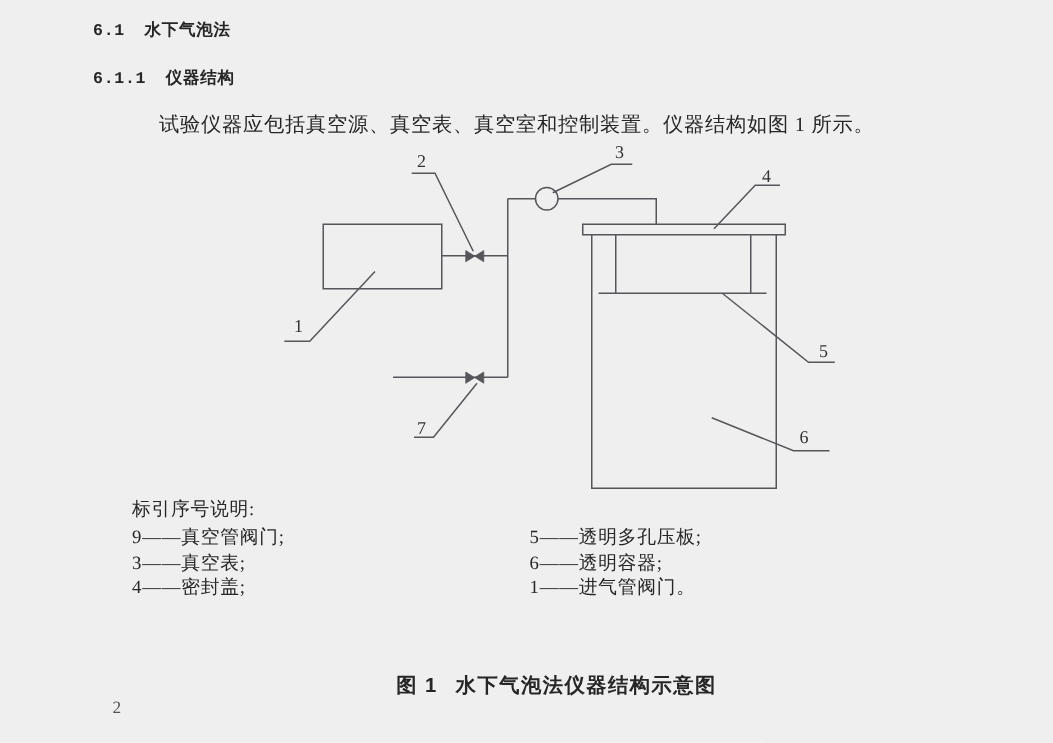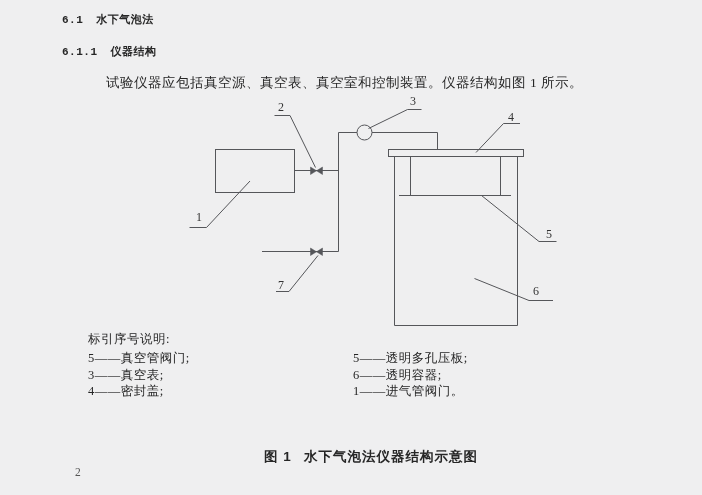--- a/index.html
+++ b/index.html
@@ -78,21 +78,21 @@
   <span class="abs callout" style="left:196px;top:211px;">1</span>
   <span class="abs callout" style="left:278px;top:101px;">2</span>
   <span class="abs callout" style="left:410px;top:95px;">3</span>
   <span class="abs callout" style="left:508px;top:111px;">4</span>
   <span class="abs callout" style="left:546px;top:228px;">5</span>
   <span class="abs callout" style="left:533px;top:285px;">6</span>
   <span class="abs callout" style="left:278px;top:279px;">7</span>
 
   <div class="abs legend-title" style="left:88px;top:331px;">标引序号说明:</div>
   <div class="abs legend-col" style="left:88px;top:350px;">
-    <div>5——真空管阀门;</div>
+    <div>9——真空管阀门;</div>
     <div>3——真空表;</div>
     <div>4——密封盖;</div>
   </div>
   <div class="abs legend-col" style="left:353px;top:350px;">
     <div>5——透明多孔压板;</div>
     <div>6——透明容器;</div>
     <div>1——进气管阀门。</div>
   </div>
 
   <div class="abs caption" style="top:433px;">

